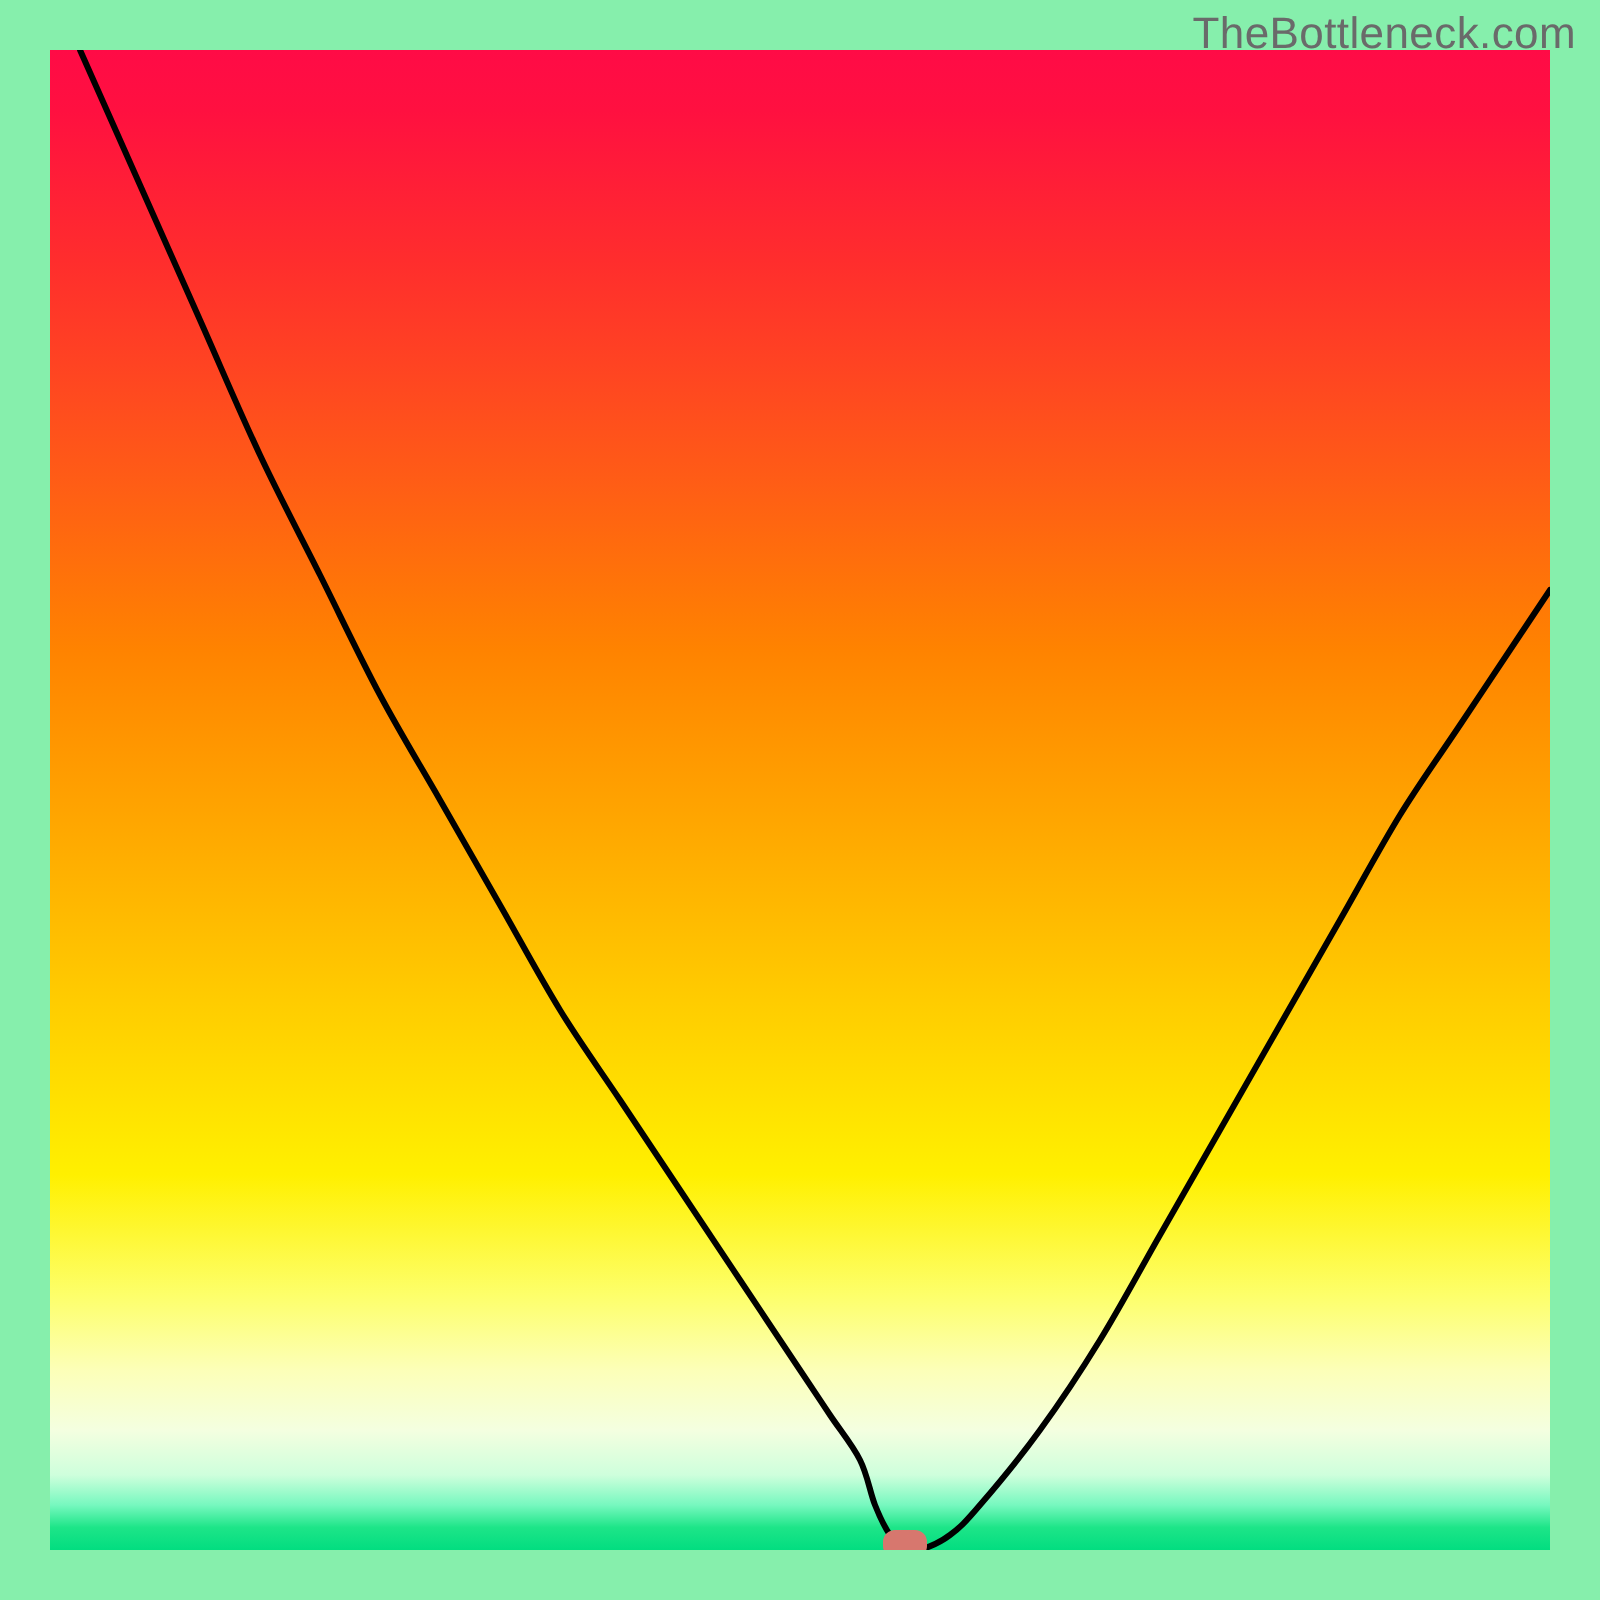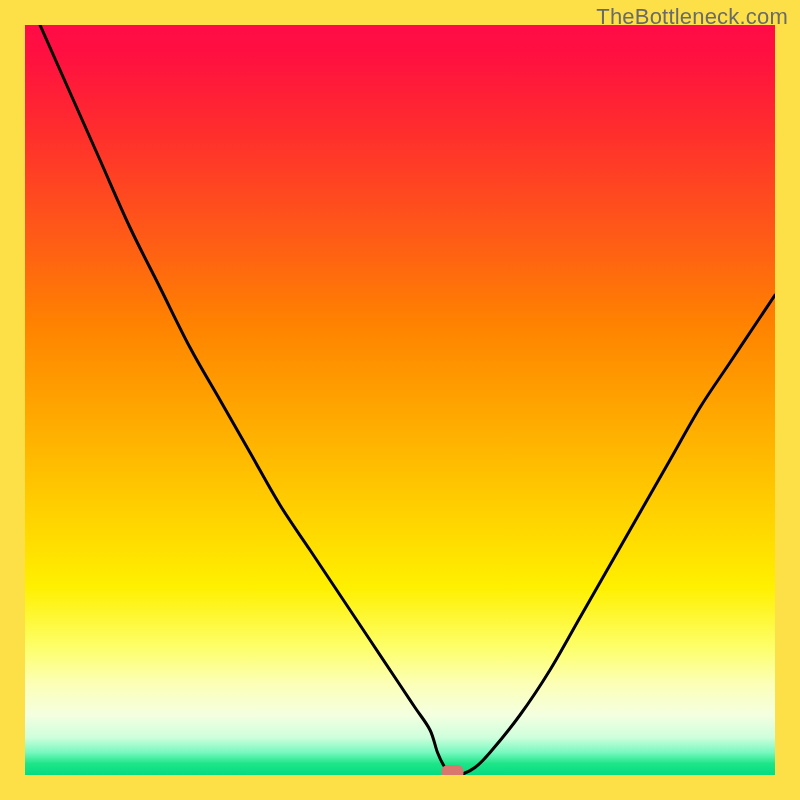--- a/index.html
+++ b/index.html
@@ -10,21 +10,21 @@
     background: #000;
     overflow: hidden;
     font-family: Arial, Helvetica, sans-serif;
   }
   .frame {
     position: absolute;
     left: 0;
     top: 0;
     width: 800px;
     height: 800px;
-    background: #fde047;
+    background: #86efac;
   }
   .plot {
     position: absolute;
     left: 25px;
     top: 25px;
     width: 750px;
     height: 750px;
     
     background: linear-gradient(to bottom,
       #ff0b46 0%,

